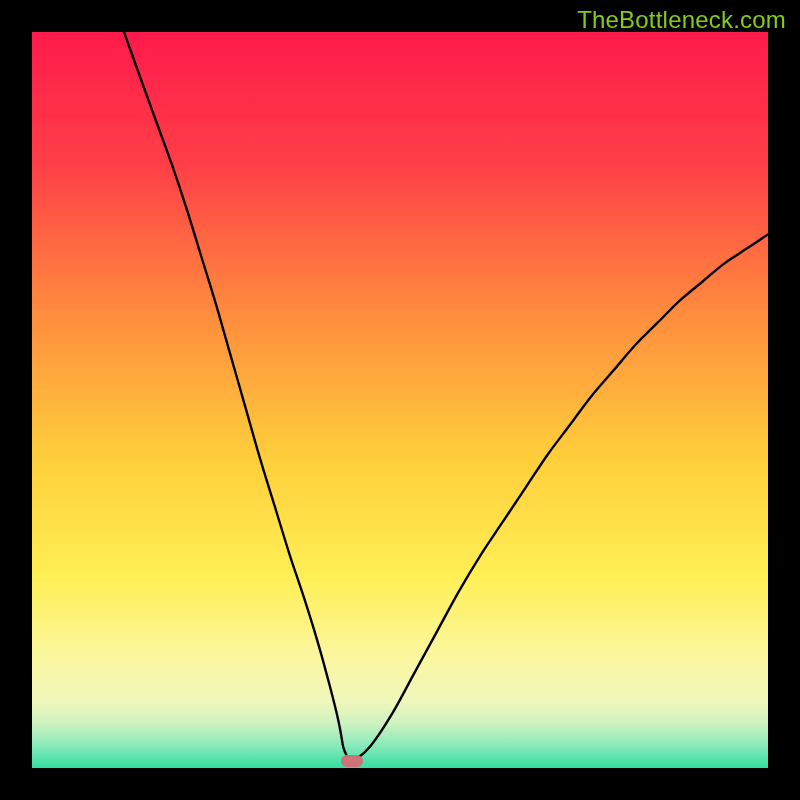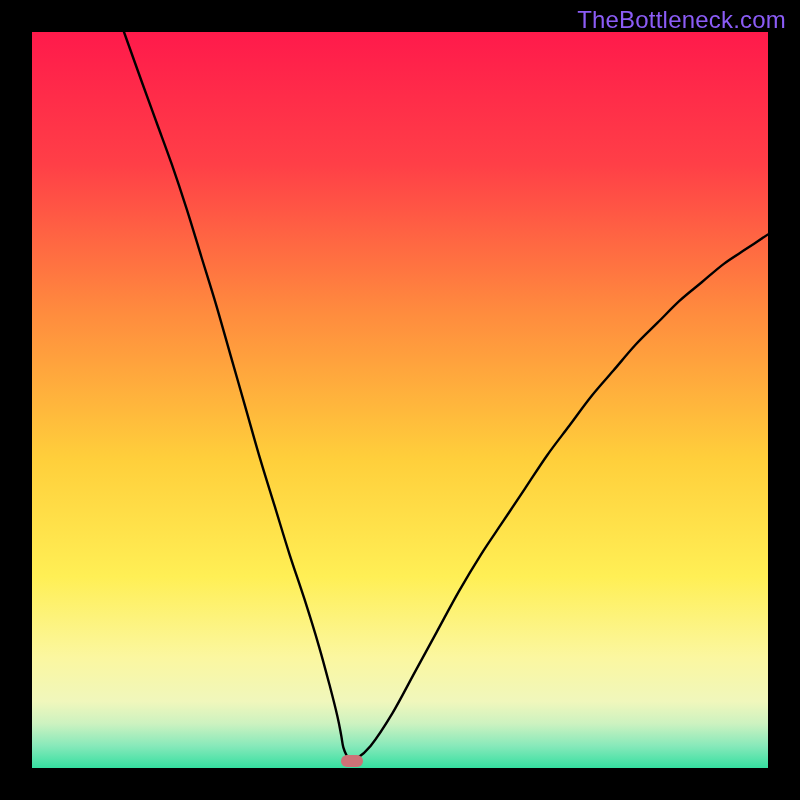--- a/index.html
+++ b/index.html
@@ -28,21 +28,21 @@
     overflow: hidden;
   }
   .gradient {
     position: absolute;
     left: 0; top: 0; width: 100%; height: 100%;
   }
   .watermark {
     position: absolute;
     top: 6px;
     right: 14px;
-    color: #8b5cf6;
+    color: #84cc16;
     font-size: 24px;
     font-weight: 500;
     letter-spacing: 0.2px;
   }
   .marker {
     position: absolute;
     width: 22px;
     height: 12px;
     background: #cd7277;
     border-radius: 6px;

